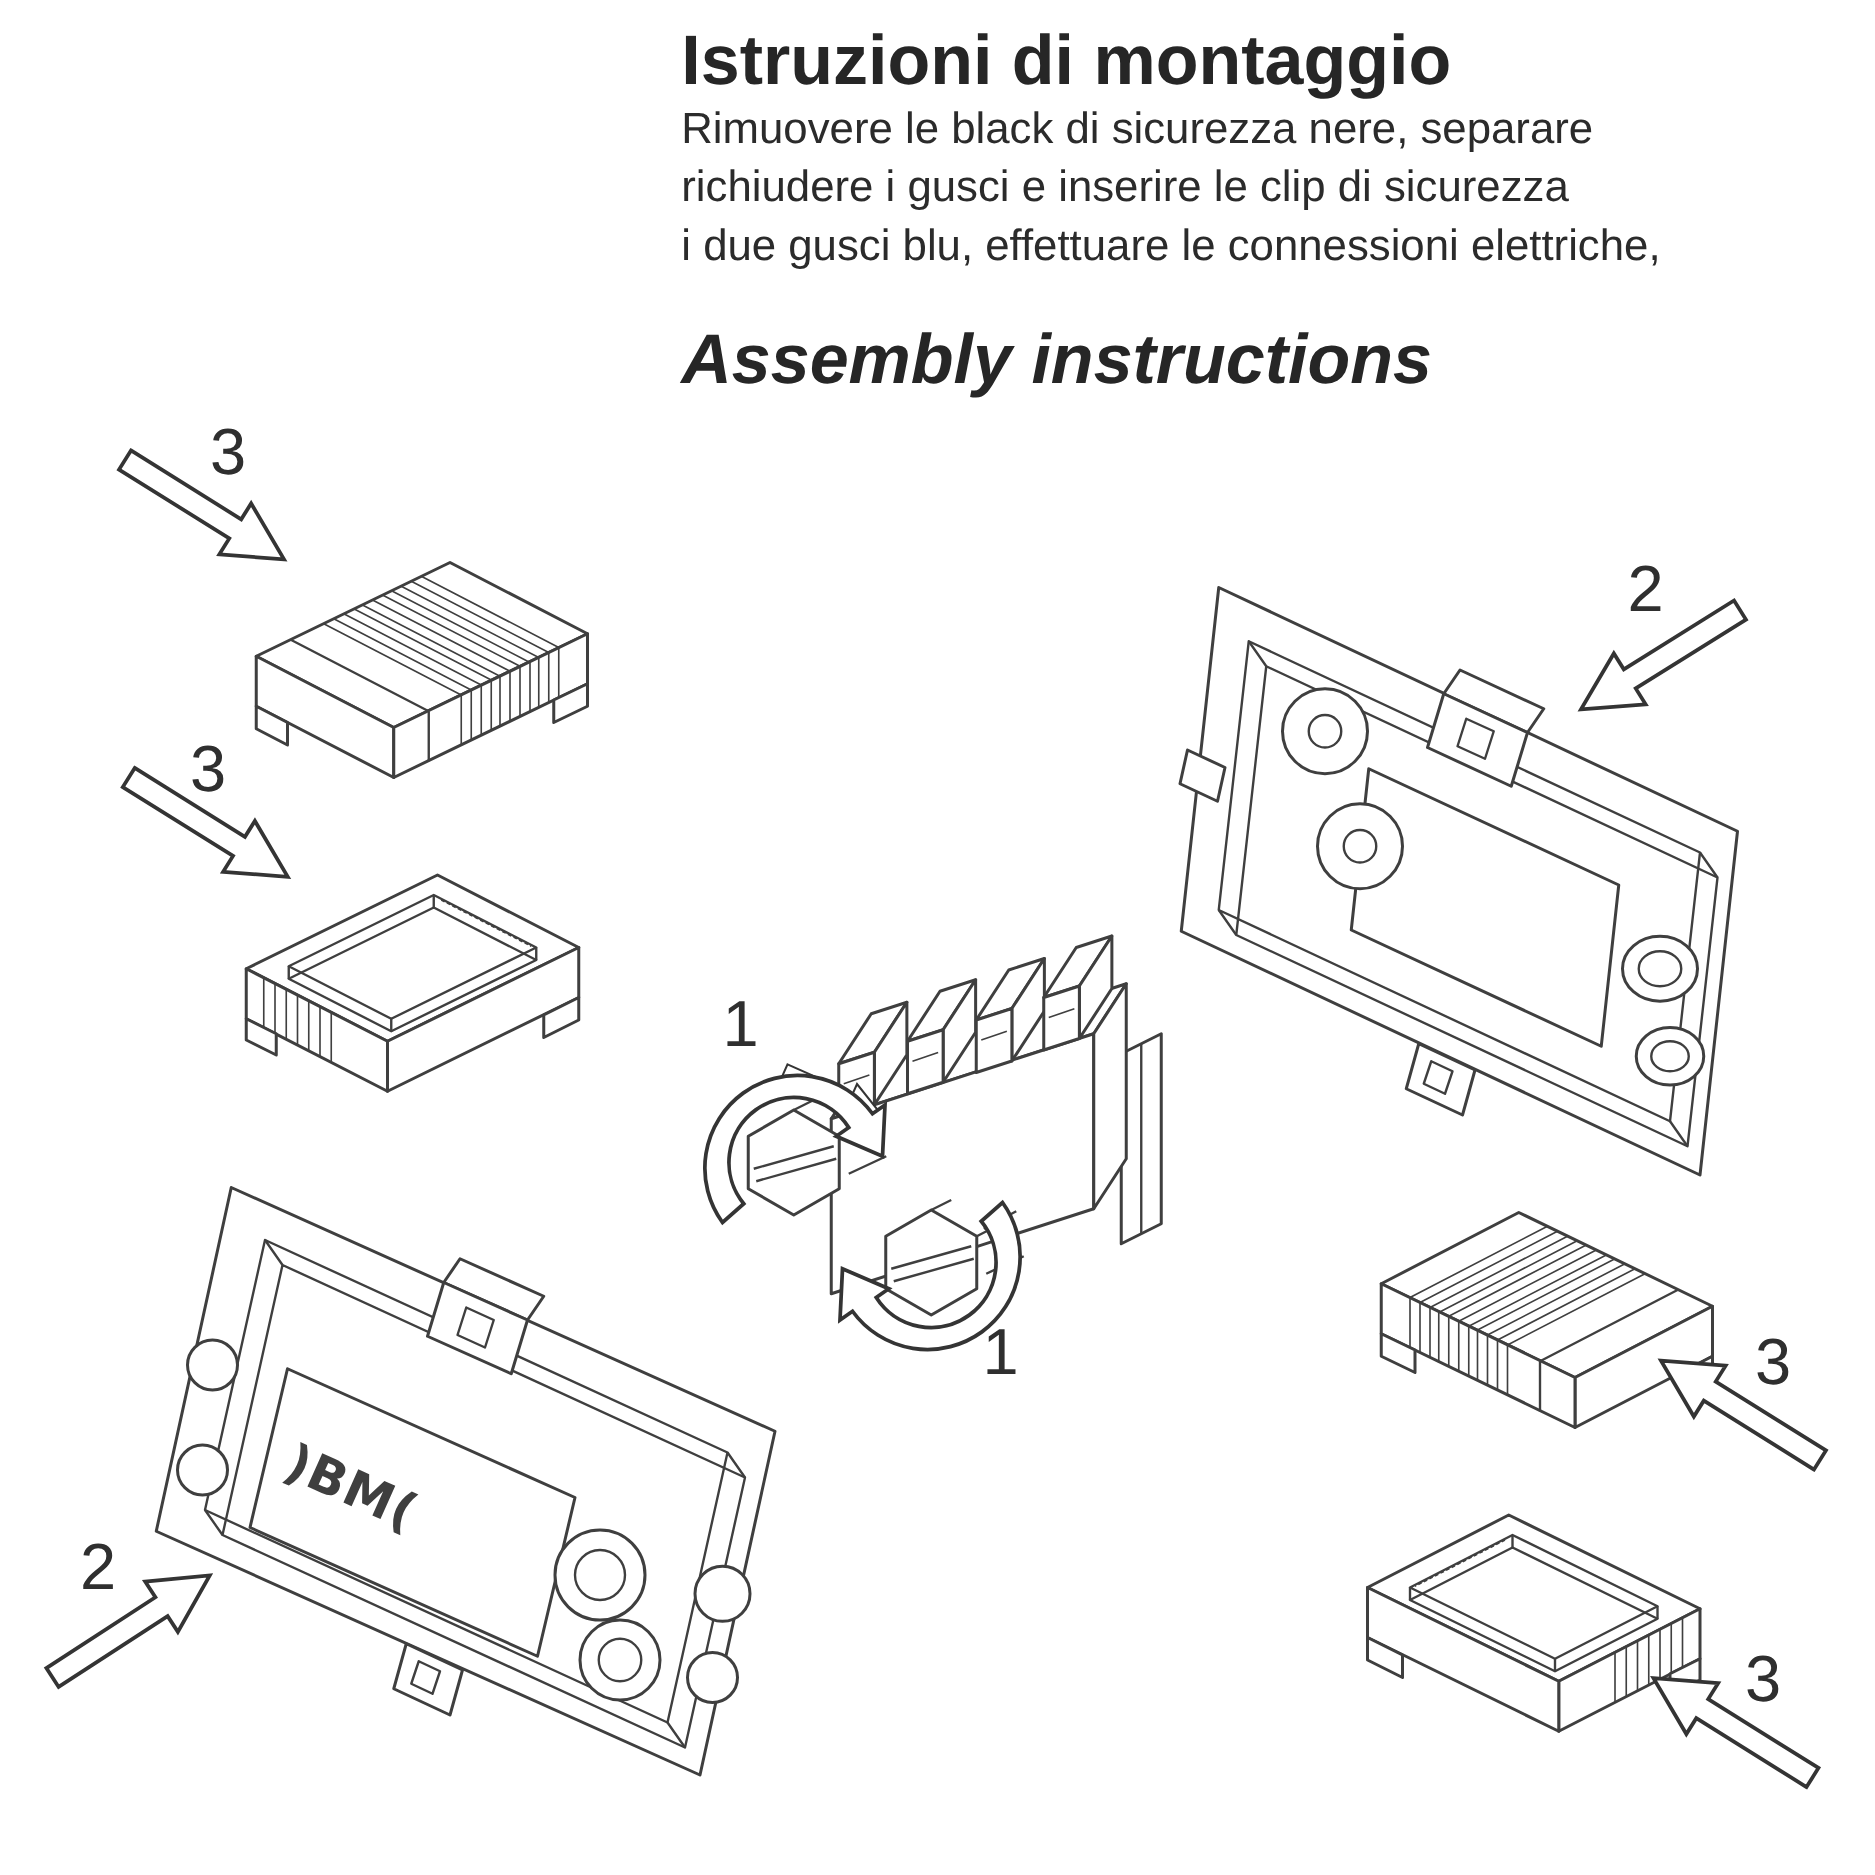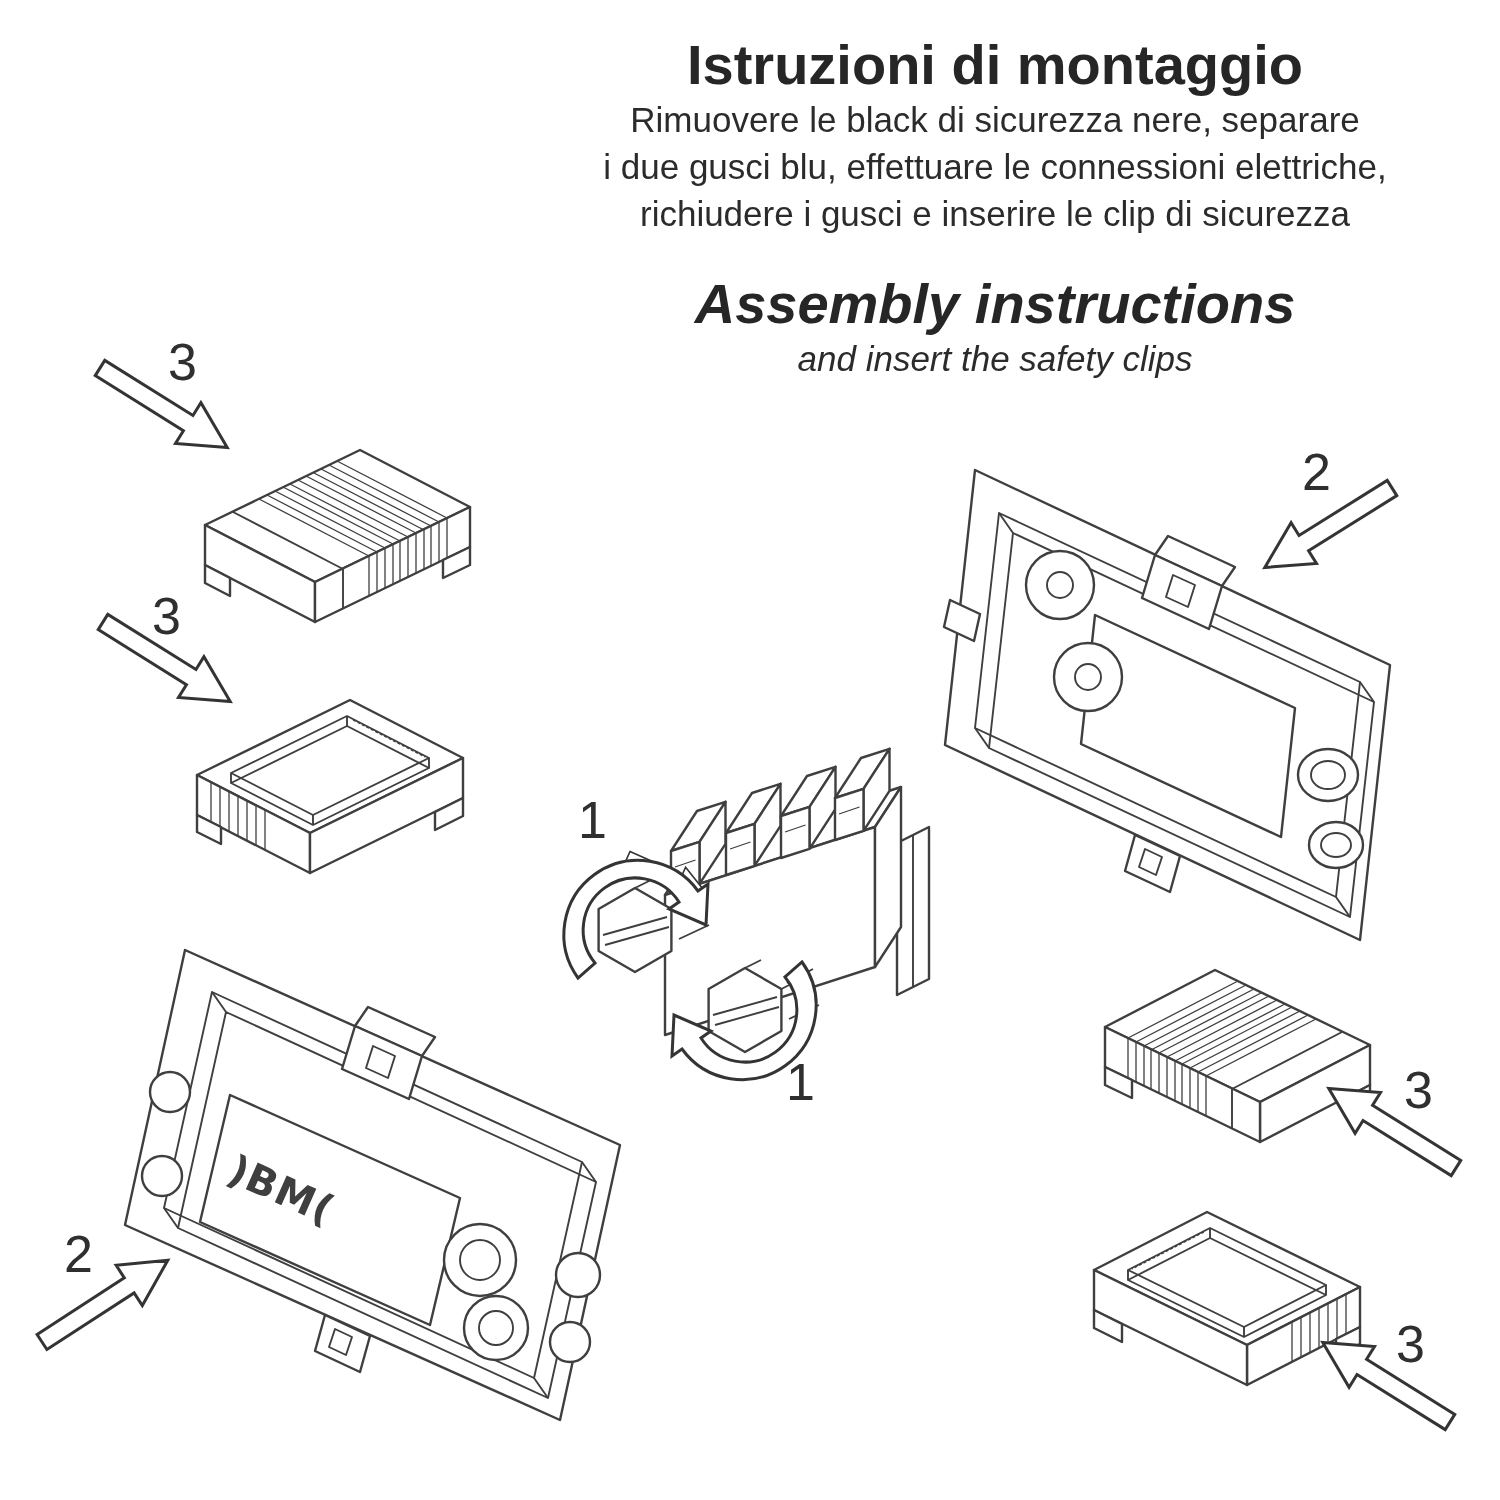--- a/index.html
+++ b/index.html
@@ -5,21 +5,21 @@
   html,body{margin:0;padding:0;background:#e8e8e8;}
   #page{position:relative;width:1500px;height:1500px;background:#ffffff;overflow:hidden;
         font-family:"Liberation Sans",sans-serif;color:#262626;}
   #art{position:absolute;left:0;top:0;width:1500px;height:1500px;}
   
   .s{fill:#ffffff;stroke:#3f3f3f;stroke-width:2.4;stroke-linejoin:round;}
   .l{fill:none;stroke:#3f3f3f;stroke-width:1.9;stroke-linejoin:round;}
   .t{fill:none;stroke:#3f3f3f;stroke-width:1.3;}
   .arw{fill:#ffffff;stroke:#343434;stroke-width:3;stroke-linejoin:miter;}
   
-  #header{position:absolute;top:33px;right:55px;width:900px;text-align:center;}
+  #header{position:absolute;top:16px;right:55px;width:900px;text-align:left;}
   .title{font-size:56px;font-weight:700;line-height:1.15;margin:0;color:#262626;}
   .title.en{font-style:italic;margin-top:34px;}
   .bodyline{font-size:35px;line-height:1.34;color:#2b2b2b;}
   .bodyline.en{font-style:italic;}
   
   .num{position:absolute;font-size:52px;color:#2f2f2f;line-height:1;}
   .logoText{font-family:"DejaVu Sans",sans-serif;font-weight:700;font-size:40px;fill:#3f3f3f;letter-spacing:1px;}
 </style>
 </head>
 <body>
@@ -164,24 +164,23 @@
     <use href="#arrow" transform="translate(1456,1168) rotate(-148)"></use>
     <use href="#arrow" transform="translate(1450,1422) rotate(-148)"></use>
     <use href="#arrow" transform="translate(628,856) rotate(24) scale(0.55)"></use>
     <use href="#rotarrow" transform="translate(540,825)"></use>
     <use href="#rotarrow" transform="translate(650,905) rotate(180 95 105)"></use>
   </svg>
 
   <div id="header">
     <h1 class="title">Istruzioni di montaggio</h1>
     <div class="bodyline">Rimuovere le black di sicurezza nere, separare</div>
+    <div class="bodyline">richiudere i gusci e inserire le clip di sicurezza</div>
     <div class="bodyline">i due gusci blu, effettuare le connessioni elettriche,</div>
-    <div class="bodyline">richiudere i gusci e inserire le clip di sicurezza</div>
     <h1 class="title en">Assembly instructions</h1>
-    <div class="bodyline en">and insert the safety clips</div>
   </div>
 
   <div class="num" style="left:168px;top:336px;">3</div>
   <div class="num" style="left:152px;top:590px;">3</div>
   <div class="num" style="left:1302px;top:446px;">2</div>
   <div class="num" style="left:578px;top:794px;">1</div>
   <div class="num" style="left:786px;top:1056px;">1</div>
   <div class="num" style="left:64px;top:1228px;">2</div>
   <div class="num" style="left:1404px;top:1064px;">3</div>
   <div class="num" style="left:1396px;top:1318px;">3</div>

